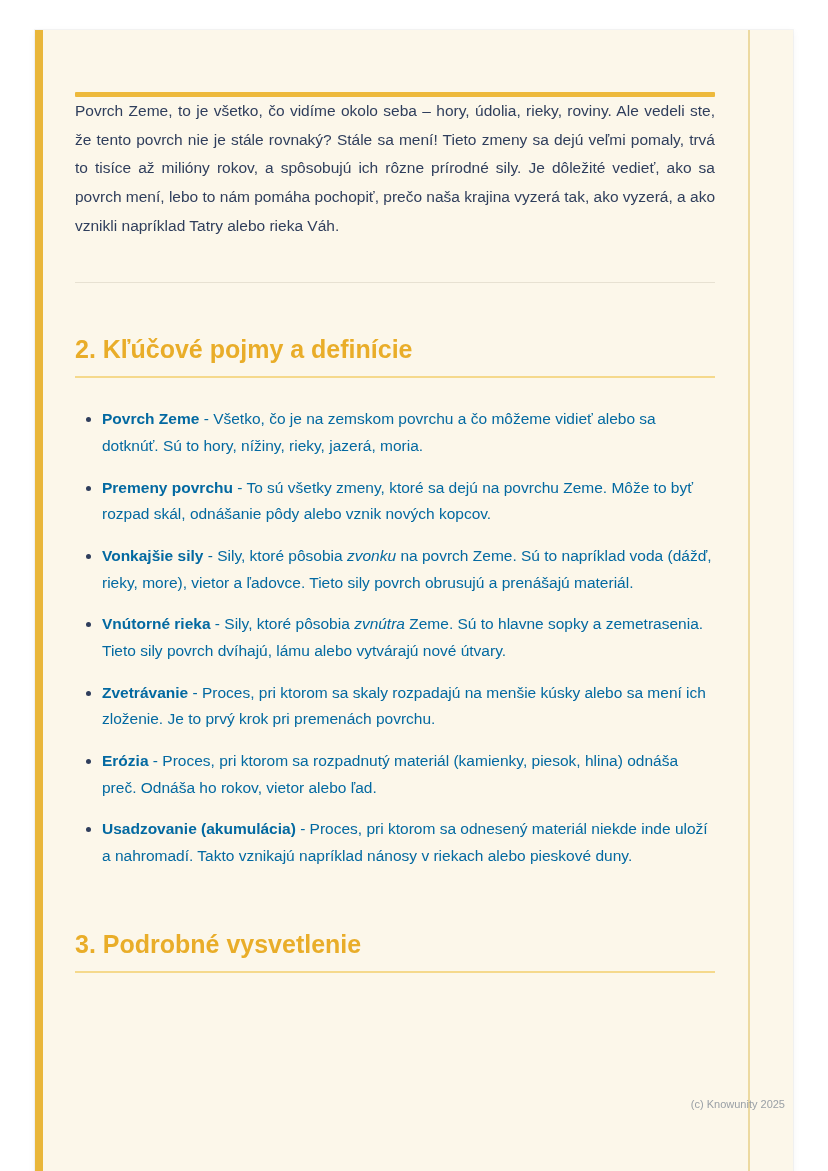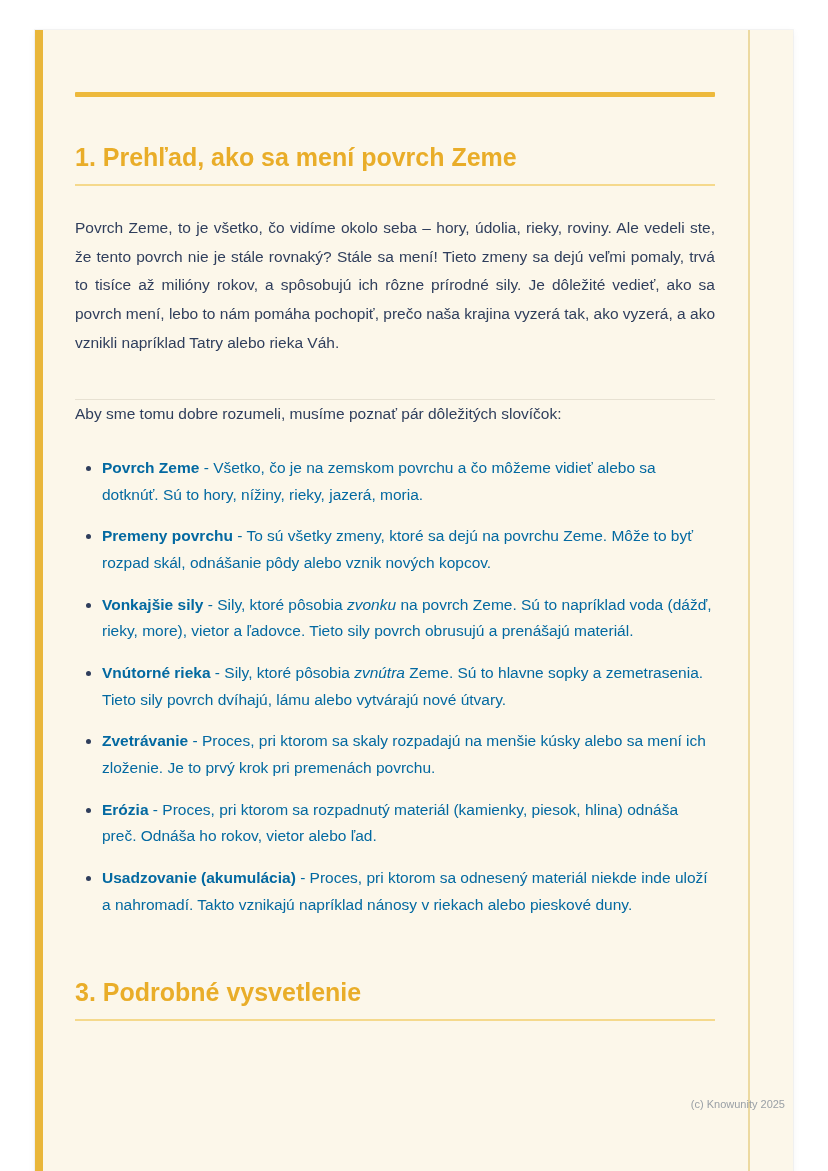--- a/index.html
+++ b/index.html
@@ -105,28 +105,27 @@
 
 <div class="paper">
   <div class="margin-stripe"></div>
   <div class="ruled-line"></div>
 
   <div class="content">
 
     <div class="title-rule"></div>
 
     <section class="sec-1">
-      <h2 class="section-heading">1. Prehľad, ako sa mení povrch Zeme</h2>
       <p class="body-text justified">Povrch Zeme, to je všetko, čo vidíme okolo seba – hory, údolia, rieky, roviny. Ale vedeli ste, že tento povrch nie je stále rovnaký? Stále sa mení! Tieto zmeny sa dejú veľmi pomaly, trvá to tisíce až milióny rokov, a spôsobujú ich rôzne prírodné sily. Je dôležité vedieť, ako sa povrch mení, lebo to nám pomáha pochopiť, prečo naša krajina vyzerá tak, ako vyzerá, a ako vznikli napríklad Tatry alebo rieka Váh.</p>
     </section>
 
     <hr class="divider">
 
     <section class="sec-2">
-      <p class="body-text">Aby sme tomu dobre rozumeli, musíme poznať pár dôležitých slovíčok:</p>
+      <h2 class="section-heading">2. Kľúčové pojmy a definície</h2>
       <ul class="bullets">
         <li>
           <span class="term">Povrch Zeme</span><span> - Všetko, čo je na zemskom povrchu a čo môžeme vidieť alebo sa dotknúť. Sú to hory, nížiny, rieky, jazerá, moria.</span><em class="inline-italic"></em><span></span>
         </li>
         <li>
           <span class="term">Premeny povrchu</span><span> - To sú všetky zmeny, ktoré sa dejú na povrchu Zeme. Môže to byť rozpad skál, odnášanie pôdy alebo vznik nových kopcov.</span><em class="inline-italic"></em><span></span>
         </li>
         <li>
           <span class="term">Vonkajšie sily</span><span> - Sily, ktoré pôsobia </span><em class="inline-italic">zvonku</em><span> na povrch Zeme. Sú to napríklad voda (dážď, rieky, more), vietor a ľadovce. Tieto sily povrch obrusujú a prenášajú materiál.</span>
         </li>

